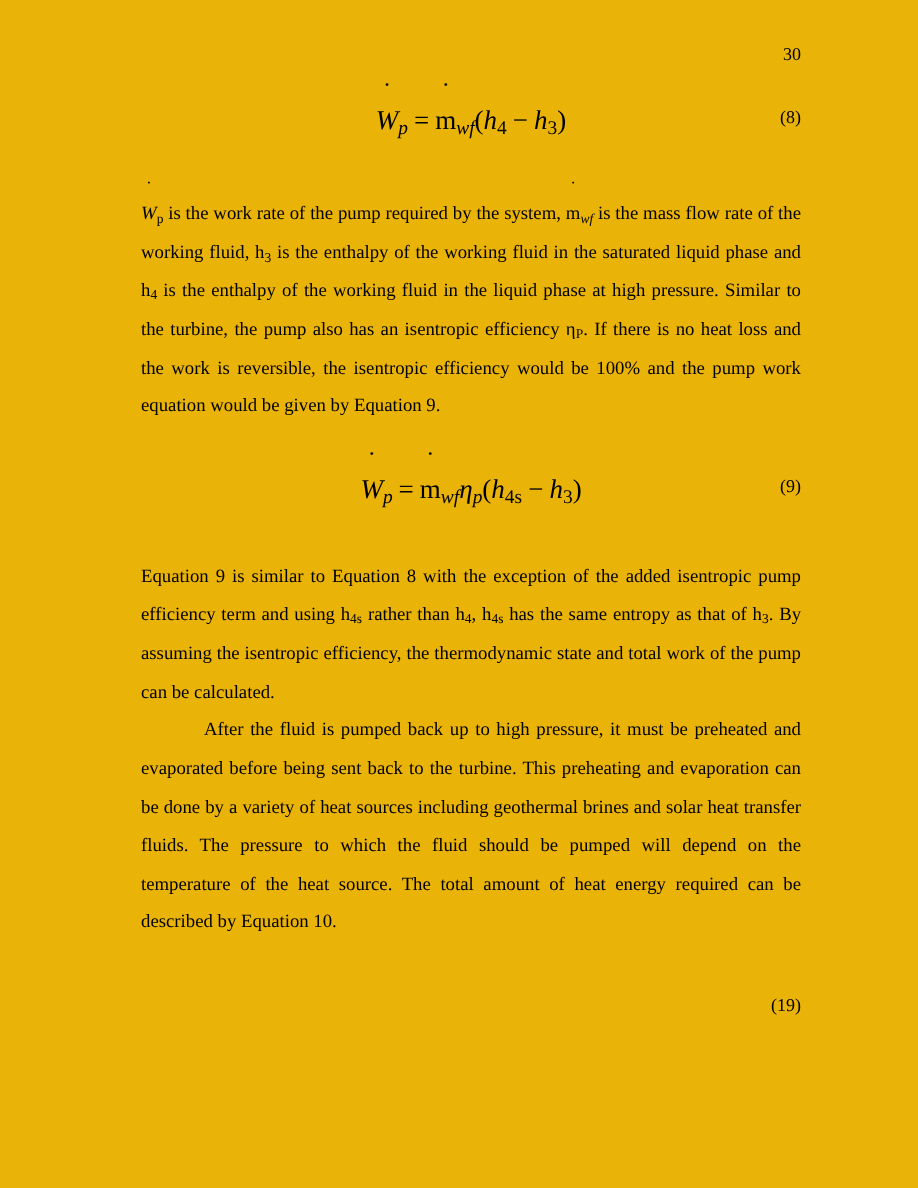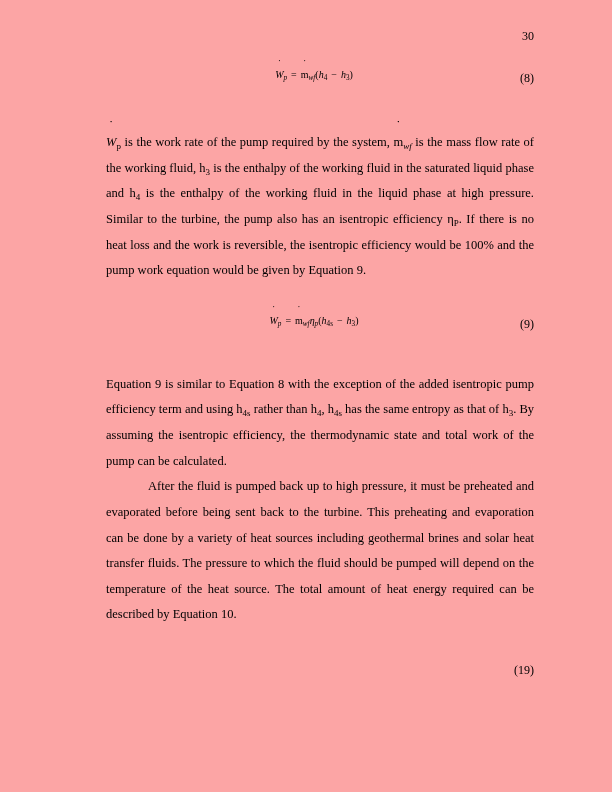--- a/index.html
+++ b/index.html
@@ -4,21 +4,21 @@
 <style>
   html, body {
     margin: 0;
     padding: 0;
     background: #ffffff;
   }
   .page {
     position: relative;
     width: 612px;
     height: 792px;
-    background: #fca5a5;
+    background: #eab308;
     font-family: "Liberation Serif", serif;
     color: #000000;
     box-sizing: border-box;
     overflow: hidden;
   }
   .page-number {
     position: absolute;
     top: 30px;
     right: 78px;
     font-size: 12px;
@@ -32,35 +32,35 @@
     top: 58px;
   }
   .equation-row {
     position: relative;
     width: 100%;
     margin: 10px 0 10px 0;
     min-height: 26px;
   }
   .equation-body {
     text-align: center;
-    font-size: 10px;
+    font-size: 18px;
     line-height: 1.4;
     font-family: "Liberation Serif", serif;
   }
   .equation-number {
     position: absolute;
     right: 0;
     top: 3px;
     font-size: 12px;
   }
   p.para {
     font-size: 12.5px;
     line-height: 2.05;
     text-align: justify;
-    margin: 0 0 0 12px;
+    margin: 0 0 0 0;
     text-justify: inter-word;
   }
   p.indent {
     text-indent: 42px;
   }
   .sp-after-eq8 { height: 26px; }
   .sp-before-eq9 { height: 20px; }
   .sp-after-eq9 { height: 22px; }
   .sp-before-eq10 { height: 22px; }
   .mi { font-style: italic; }

